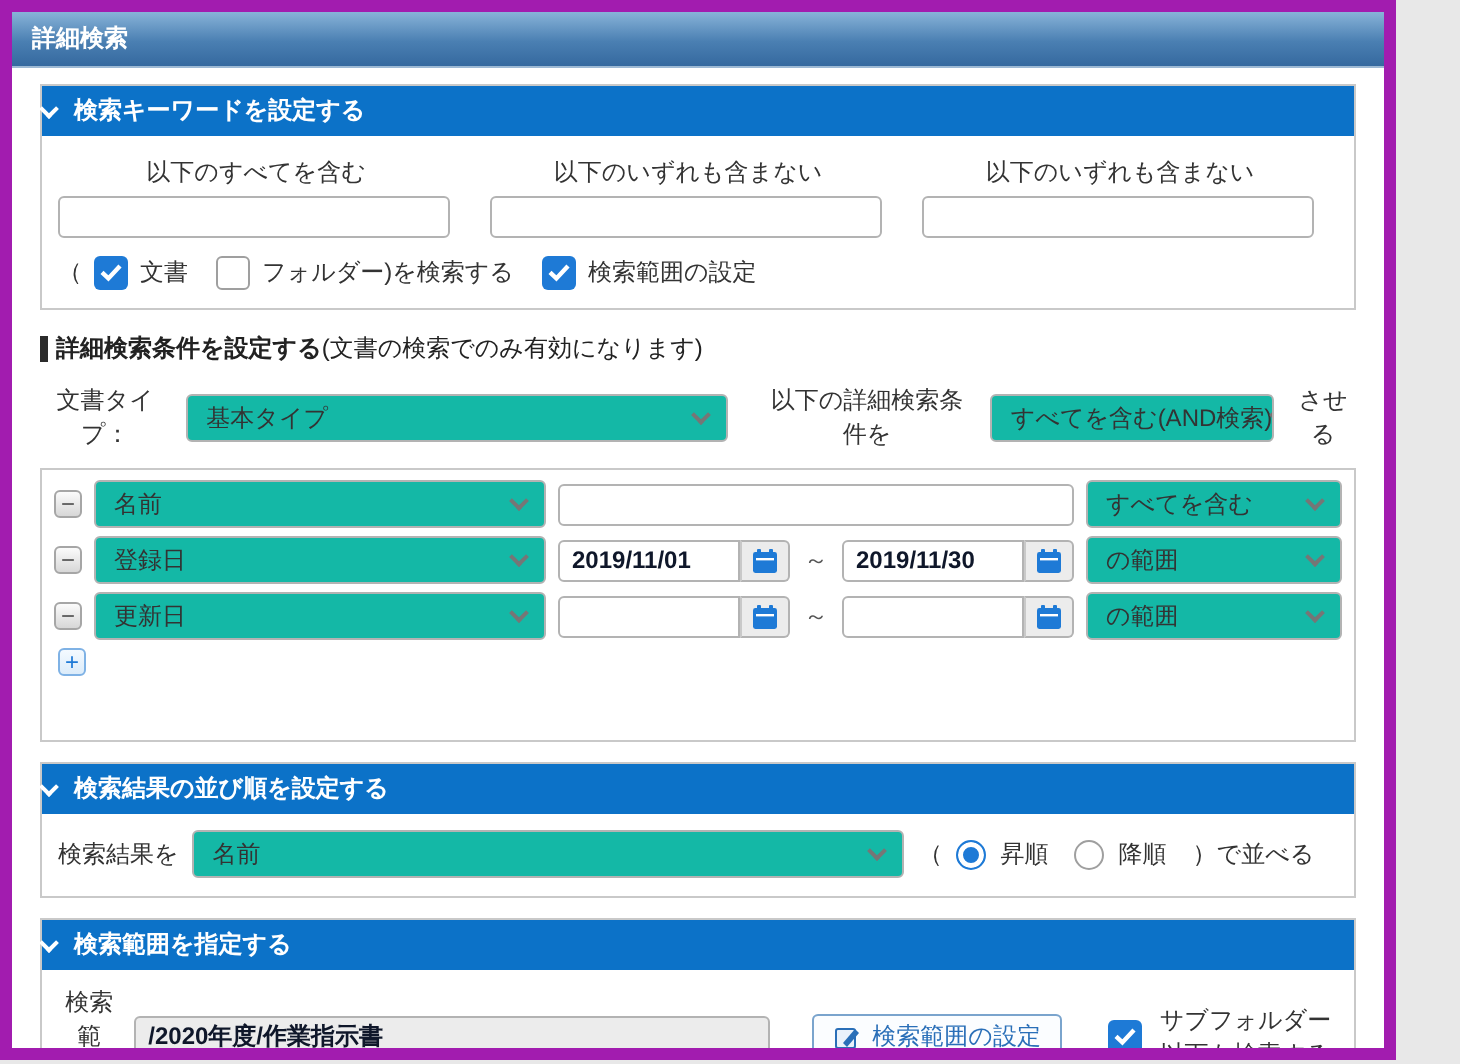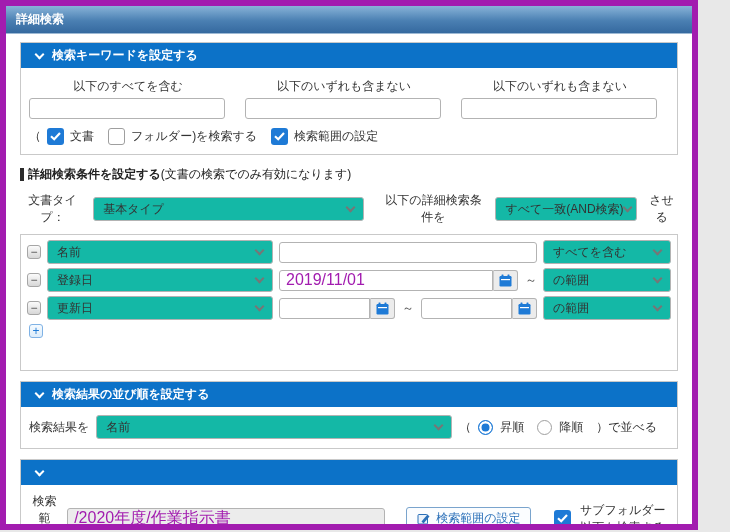--- a/index.html
+++ b/index.html
@@ -2,30 +2,30 @@
 <html><head>
 <meta charset="utf-8">
 <style>
   * { box-sizing: border-box; margin: 0; padding: 0; }
   html,body { width:730px; height:532px; background:#e8e8e8; font-family:"Liberation Sans","DejaVu Sans",sans-serif; }
   .dialog { width:698px; height:530px; background:#fff; border:6px solid #a21caf; display:flex; flex-direction:column; overflow:hidden;text-align:center; }
   .titlebar { height:28px; flex:0 0 28px; background:linear-gradient(#88b3d8,#4a7fb2 55%,#35699f); color:#fff; font-size:12px; font-weight:bold; display:flex; align-items:center; padding:0 10px; border-bottom:1px solid #9db9d4; }
   .content { flex:1; padding:8px 14px 0 14px; }
 
   .secbox { border:1px solid #c9c9c9; background:#fff; }
-  .sechdr { background:#0c72c8; color:#fff; height:25px; display:flex; align-items:center; gap:9px; padding:0 15px; font-size:12px; font-weight:bold; cursor:pointer; }
+  .sechdr { background:#0c72c8; color:#fff; height:25px; display:flex; align-items:center; gap:9px; padding:0 0; font-size:12px; font-weight:bold; cursor:pointer; }
   .chev { width:7px; height:7px; border-right:2px solid #767676; border-bottom:2px solid #767676; transform:rotate(45deg); margin-top:-4px; flex:0 0 auto; }
   .chev.white { border-color:#fff; margin-top:-3px; }
 
   .kw-body { padding:9px 10px 9px 8px; }
   .kw-cols { display:flex; gap:20px; padding-right:10px; }
   .kw-col { flex:1; }
   .lbl { font-size:12px; color:#333; }
   .kw-col .lbl { display:block; margin:1px 0 3px 2px; }
-  .tinput { height:21px; border:1px solid #b3b3b3; border-radius:3px; background:#fff; padding:0 6px; font-size:16px; color:#a21caf; display:flex; align-items:center; overflow:hidden; white-space:nowrap; }
+  .tinput { height:21px; border:1px solid #b3b3b3; border-radius:3px; background:#fff; padding:0 6px; font-size:12px; color:#0f172a; display:flex; align-items:center; overflow:hidden; white-space:nowrap;font-weight:bold; }
   .cb-row { display:flex; align-items:center; margin-top:9px; font-size:12px; gap:6px; }
   .checkbox { width:17px; height:17px; border-radius:3px; flex:0 0 auto; display:flex; align-items:center; justify-content:center; cursor:pointer; }
   .checkbox.checked { background:#1e7ad6; }
   .checkbox.unchecked { background:#fff; border:1px solid #9f9f9f; }
 
   .cond-heading { display:flex; align-items:center; margin:11px 0 9px 0; font-size:12px; color:#222; }
   .cond-bar { width:4px; height:13px; background:#2b2b2b; margin-right:4px; }
   .cond-heading b { font-weight:bold; }
 
   .select { border:1px solid #b3b3b3; border-radius:3px; height:24px; background:#14b8a6; display:flex; align-items:center; justify-content:space-between; padding:0 9px; font-size:12px; color:#333; cursor:pointer; overflow:hidden; white-space:nowrap; }
@@ -111,21 +111,21 @@
     </div>
 
     <div class="doctype-row">
       <span class="lbl">文書タイプ：</span>
       <div class="select" style="width:300px">
         <span>基本タイプ</span>
         <span class="chev"></span>
       </div>
       <span class="lbl" style="margin-left:8px">以下の詳細検索条件を</span>
       <div class="select" style="width:156px">
-        <span>すべて一致(AND検索)</span>
+        <span>すべてを含む(AND検索)</span>
         <span class="chev"></span>
       </div>
       <span class="lbl">させる</span>
     </div>
 
     <div class="cond-table">
 
       <div class="trow">
         <span class="sqbtn minus">−</span>
         <div class="select field-select">
@@ -153,20 +153,31 @@
             <span class="cal-btn">
               <svg width="13" height="13" viewBox="0 0 13 13">
                   <rect x="2.5" y="0.5" width="2" height="3" rx="0.5" fill="#1e7ad6"></rect>
                   <rect x="8.5" y="0.5" width="2" height="3" rx="0.5" fill="#1e7ad6"></rect>
                   <rect x="0.5" y="2" width="12" height="10.5" rx="1.2" fill="#1e7ad6"></rect>
                   <rect x="2" y="5" width="9" height="1.2" fill="#fff"></rect>
                 </svg>
             </span>
           </div>
           <span>～</span>
+          <div class="date-field">
+            <div class="tinput">2019/11/30</div>
+            <span class="cal-btn">
+              <svg width="13" height="13" viewBox="0 0 13 13">
+                  <rect x="2.5" y="0.5" width="2" height="3" rx="0.5" fill="#1e7ad6"></rect>
+                  <rect x="8.5" y="0.5" width="2" height="3" rx="0.5" fill="#1e7ad6"></rect>
+                  <rect x="0.5" y="2" width="12" height="10.5" rx="1.2" fill="#1e7ad6"></rect>
+                  <rect x="2" y="5" width="9" height="1.2" fill="#fff"></rect>
+                </svg>
+            </span>
+          </div>
         </div>
         <div class="select cond-select">
           <span>の範囲</span>
           <span class="chev"></span>
         </div>
       </div>
 
       <div class="trow">
         <span class="sqbtn minus">−</span>
         <div class="select field-select">
@@ -223,20 +234,21 @@
         <span class="lbl">昇順</span>
         <span class="radio off" style="margin-left:6px"></span>
         <span class="lbl">降順</span>
         <span class="lbl" style="margin-left:6px">）で並べる</span>
       </div>
     </div>
 
     <div class="secbox mt">
       <div class="sechdr">
         <span class="chev white"></span>
+        <span>検索範囲を指定する</span>
       </div>
       <div class="row-line">
         <span class="lbl">検索範囲：</span>
         <div class="tinput path-input">/2020年度/作業指示書</div>
         <div class="scope-btn" style="margin-left:14px">
           <svg width="13" height="13" viewBox="0 0 13 13">
               <rect x="1" y="2.5" width="9.5" height="9.5" rx="1" fill="#eaf2fb" stroke="#2a6fb8"></rect>
               <path d="M4.5 9.5 L10.5 2.5 L12.5 4.5 L6.5 11.5 Z" fill="#2a6fb8"></path>
             </svg>
           <span>検索範囲の設定</span>

